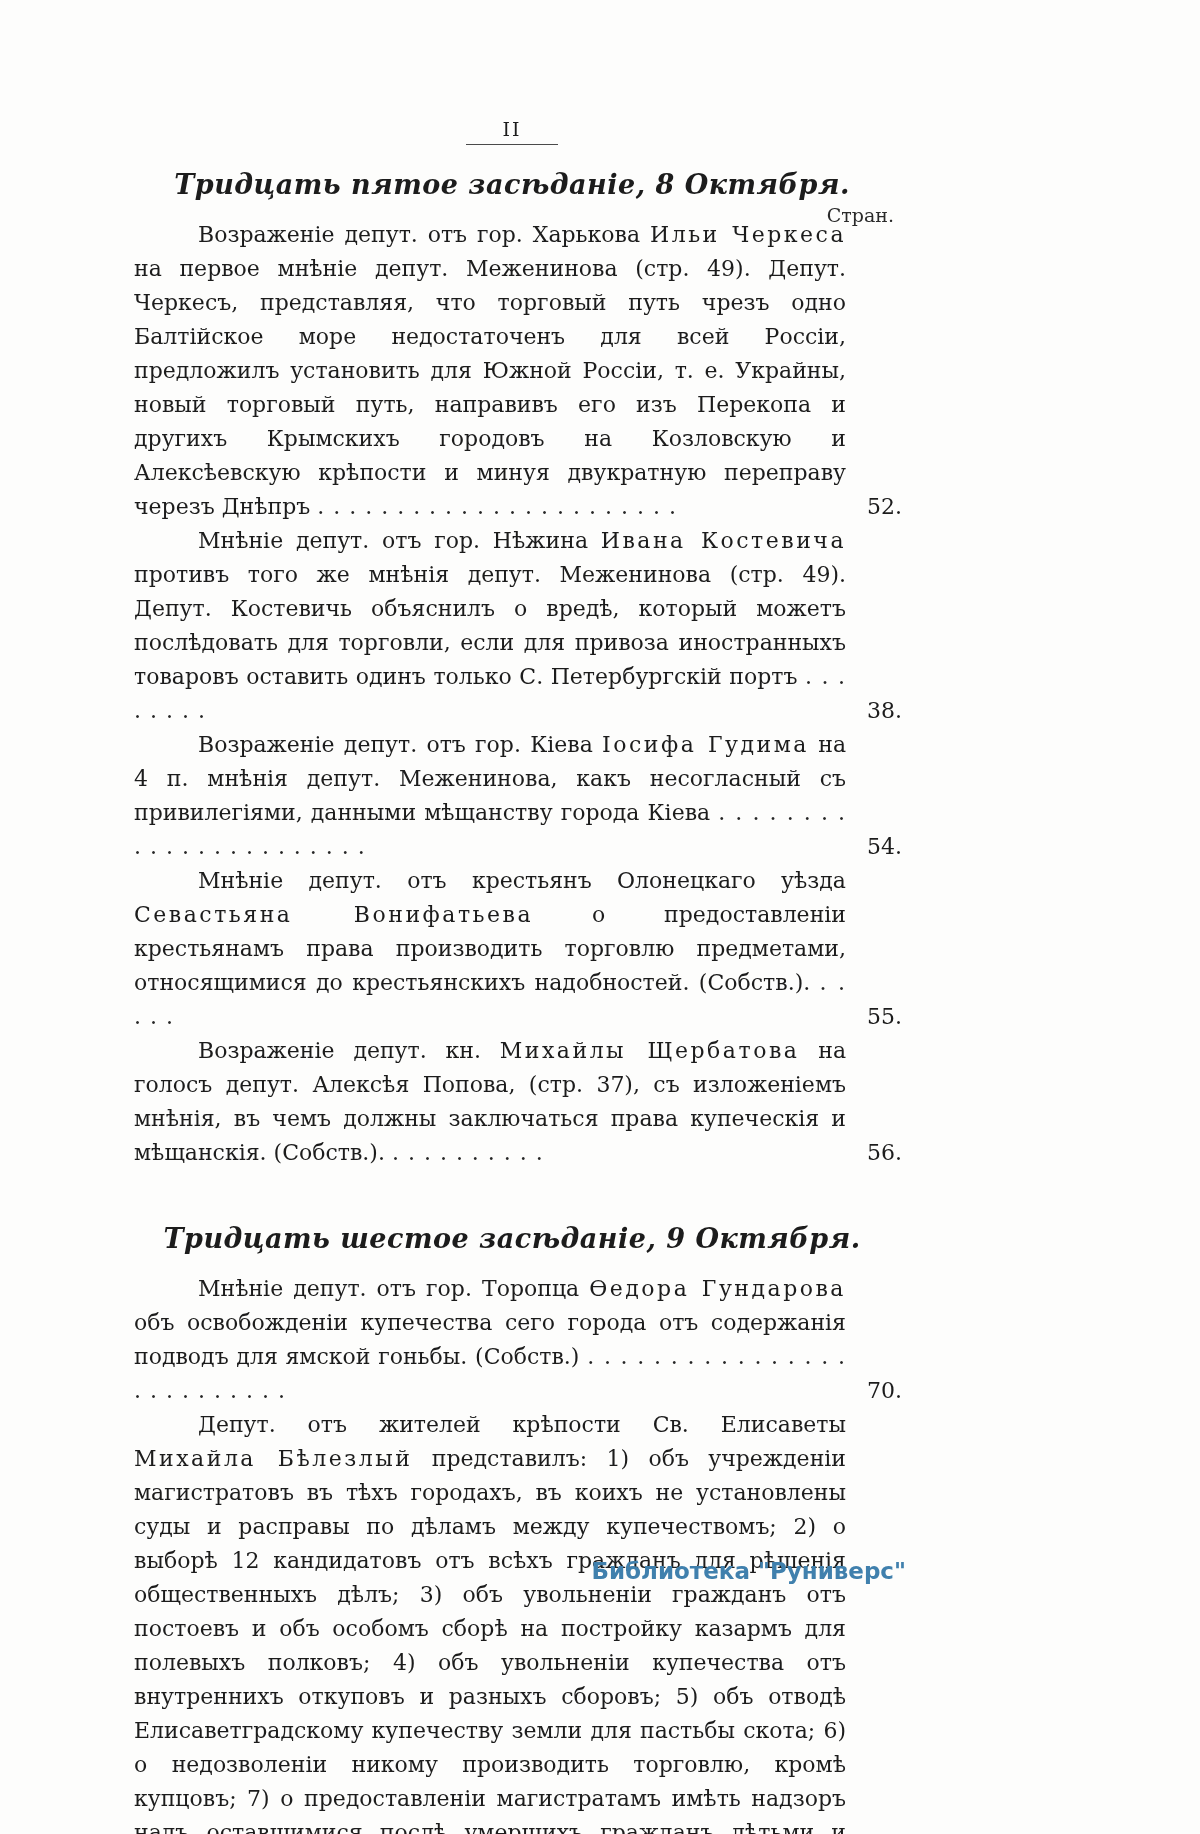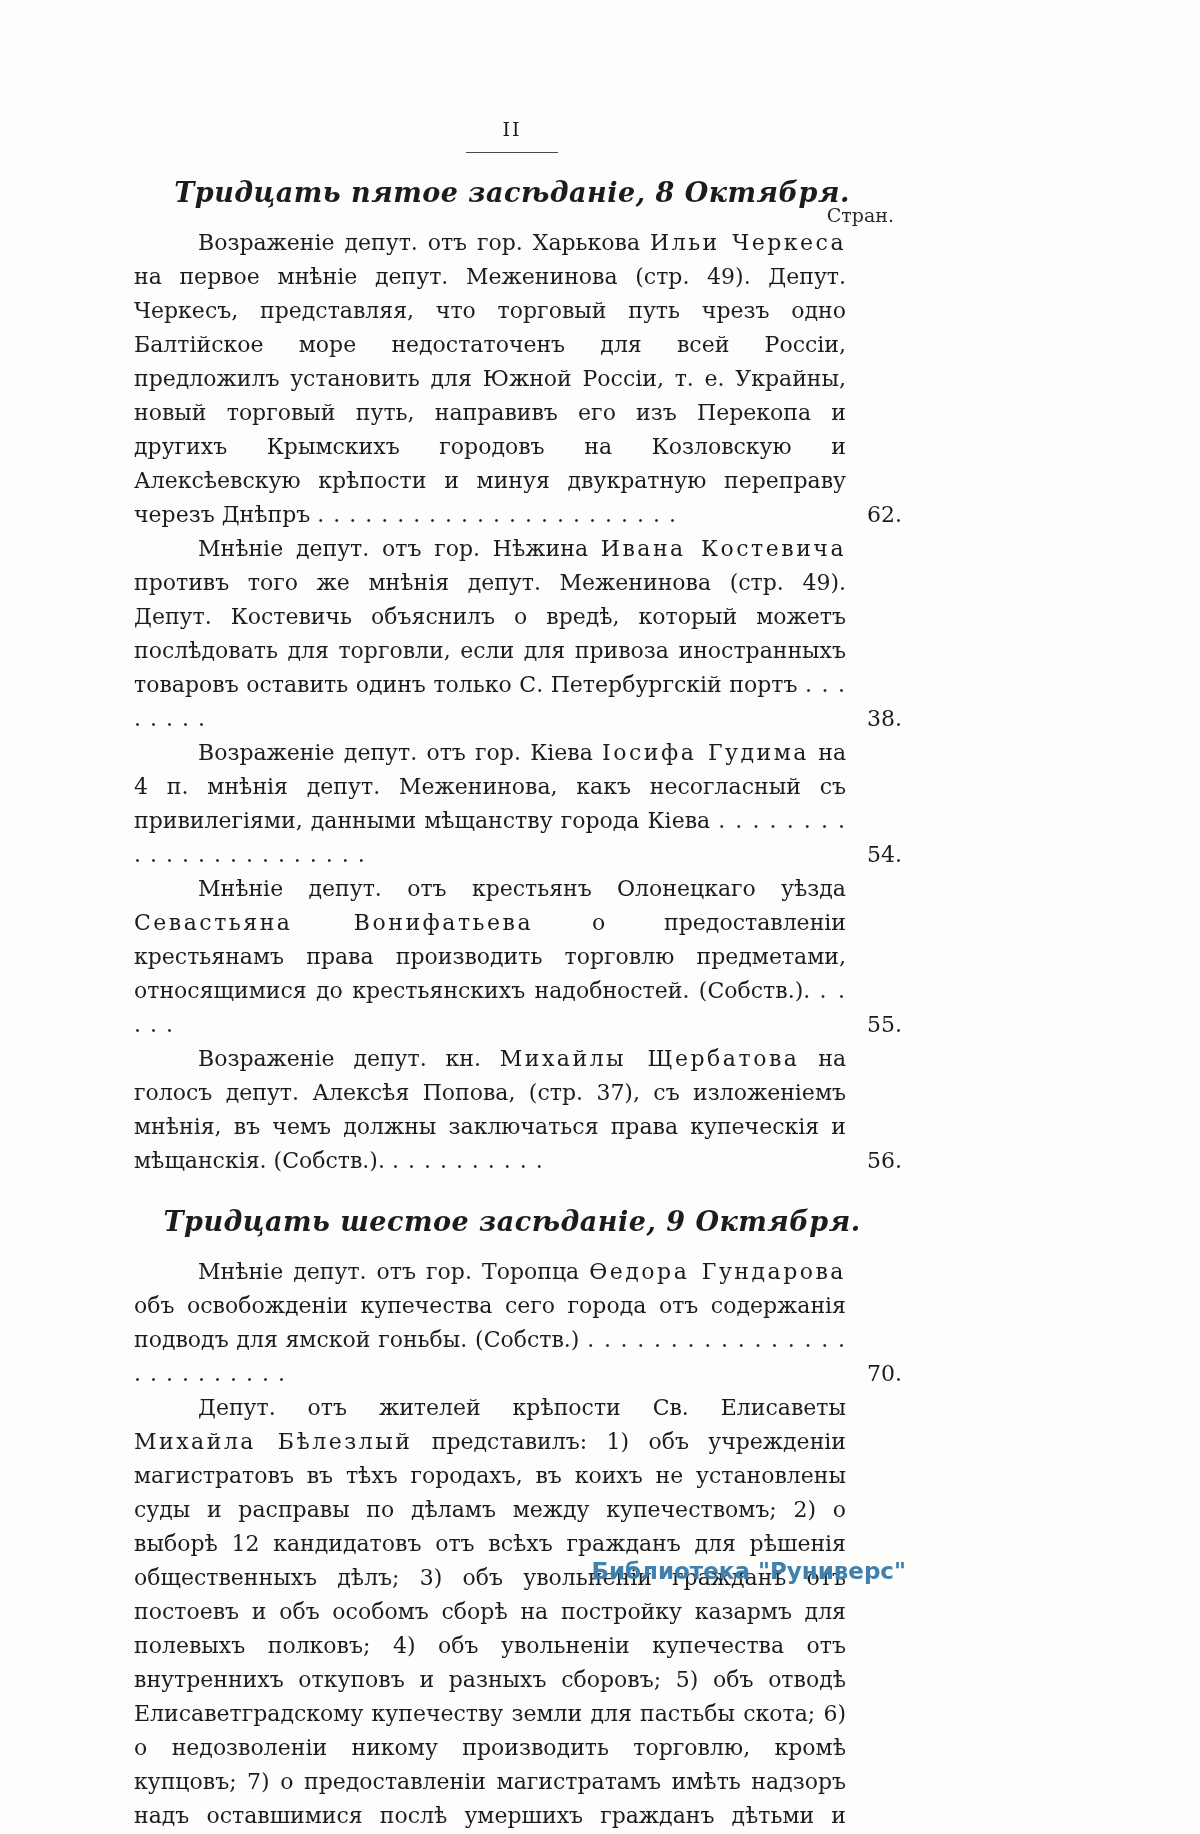--- a/index.html
+++ b/index.html
@@ -24,34 +24,34 @@
   }
   .folio {
     text-align: center;
     margin-right: -56px;
     margin-bottom: 24px;
   }
   .folio-num {
     display: inline-block;
     font-size: 19px;
     letter-spacing: 2px;
-    padding: 0 36px 12px 36px;
+    padding: 0 36px 4px 36px;
     border-bottom: 1.5px solid #4a4a4a;
   }
   .session-heading {
     font-size: 27px;
     font-weight: bold;
     text-align: center;
     margin: 0 -56px 18px 0;
     letter-spacing: 0.5px;
     font-style: italic;
   }
   .session-heading + .entry { margin-top: 2px; }
   .section + .section .session-heading {
-    margin-top: 28px;
+    margin-top: 53px;
   }
   .stran {
     position: absolute;
     top: 204px;
     right: 306px;
     font-size: 19px;
     color: #2a2a2a;
   }
   .entry {
     position: relative;
@@ -99,21 +99,21 @@
 
   <div class="content">
     <div class="folio">
       <span class="folio-num">II</span>
     </div>
     <div id="sections">
         <div class="section">
           <h2 class="session-heading">Тридцать пятое засѣданіе, 8 Октября.</h2>
           <div class="entry">
             <p class="entry-text"><span class="plain-segment">Возраженіе депут. отъ гор. Харькова </span><span class="spaced-name">Ильи Черкеса</span><span class="plain-segment"> на первое мнѣніе депут. Меженинова (стр. 49). Депут. Черкесъ, представляя, что торговый путь чрезъ одно Балтійское море недостаточенъ для всей Россіи, предложилъ установить для Южной Россіи, т. е. Украйны, новый торговый путь, направивъ его изъ Перекопа и другихъ Крымскихъ городовъ на Козловскую и Алексѣевскую крѣпости и минуя двукратную переправу черезъ Днѣпръ</span> <span class="leader-dots">. . . . . . . . . . . . . . . . . . . . . . .</span></p>
-            <span class="entry-page">62.</span>
+            <span class="entry-page">52.</span>
           </div>
           <div class="entry">
             <p class="entry-text"><span class="plain-segment">Мнѣніе депут. отъ гор. Нѣжина </span><span class="spaced-name">Ивана Костевича</span><span class="plain-segment"> противъ того же мнѣнія депут. Меженинова (стр. 49). Депут. Костевичь объяснилъ о вредѣ, который можетъ послѣдовать для торговли, если для привоза иностранныхъ товаровъ оставить одинъ только С. Петербургскій портъ</span> <span class="leader-dots">. . . . . . . .</span></p>
             <span class="entry-page">38.</span>
           </div>
           <div class="entry">
             <p class="entry-text"><span class="plain-segment">Возраженіе депут. отъ гор. Кіева </span><span class="spaced-name">Іосифа Гудима</span><span class="plain-segment"> на 4 п. мнѣнія депут. Меженинова, какъ несогласный съ привилегіями, данными мѣщанству города Кіева</span> <span class="leader-dots">. . . . . . . . . . . . . . . . . . . . . . .</span></p>
             <span class="entry-page">54.</span>
           </div>
           <div class="entry">

